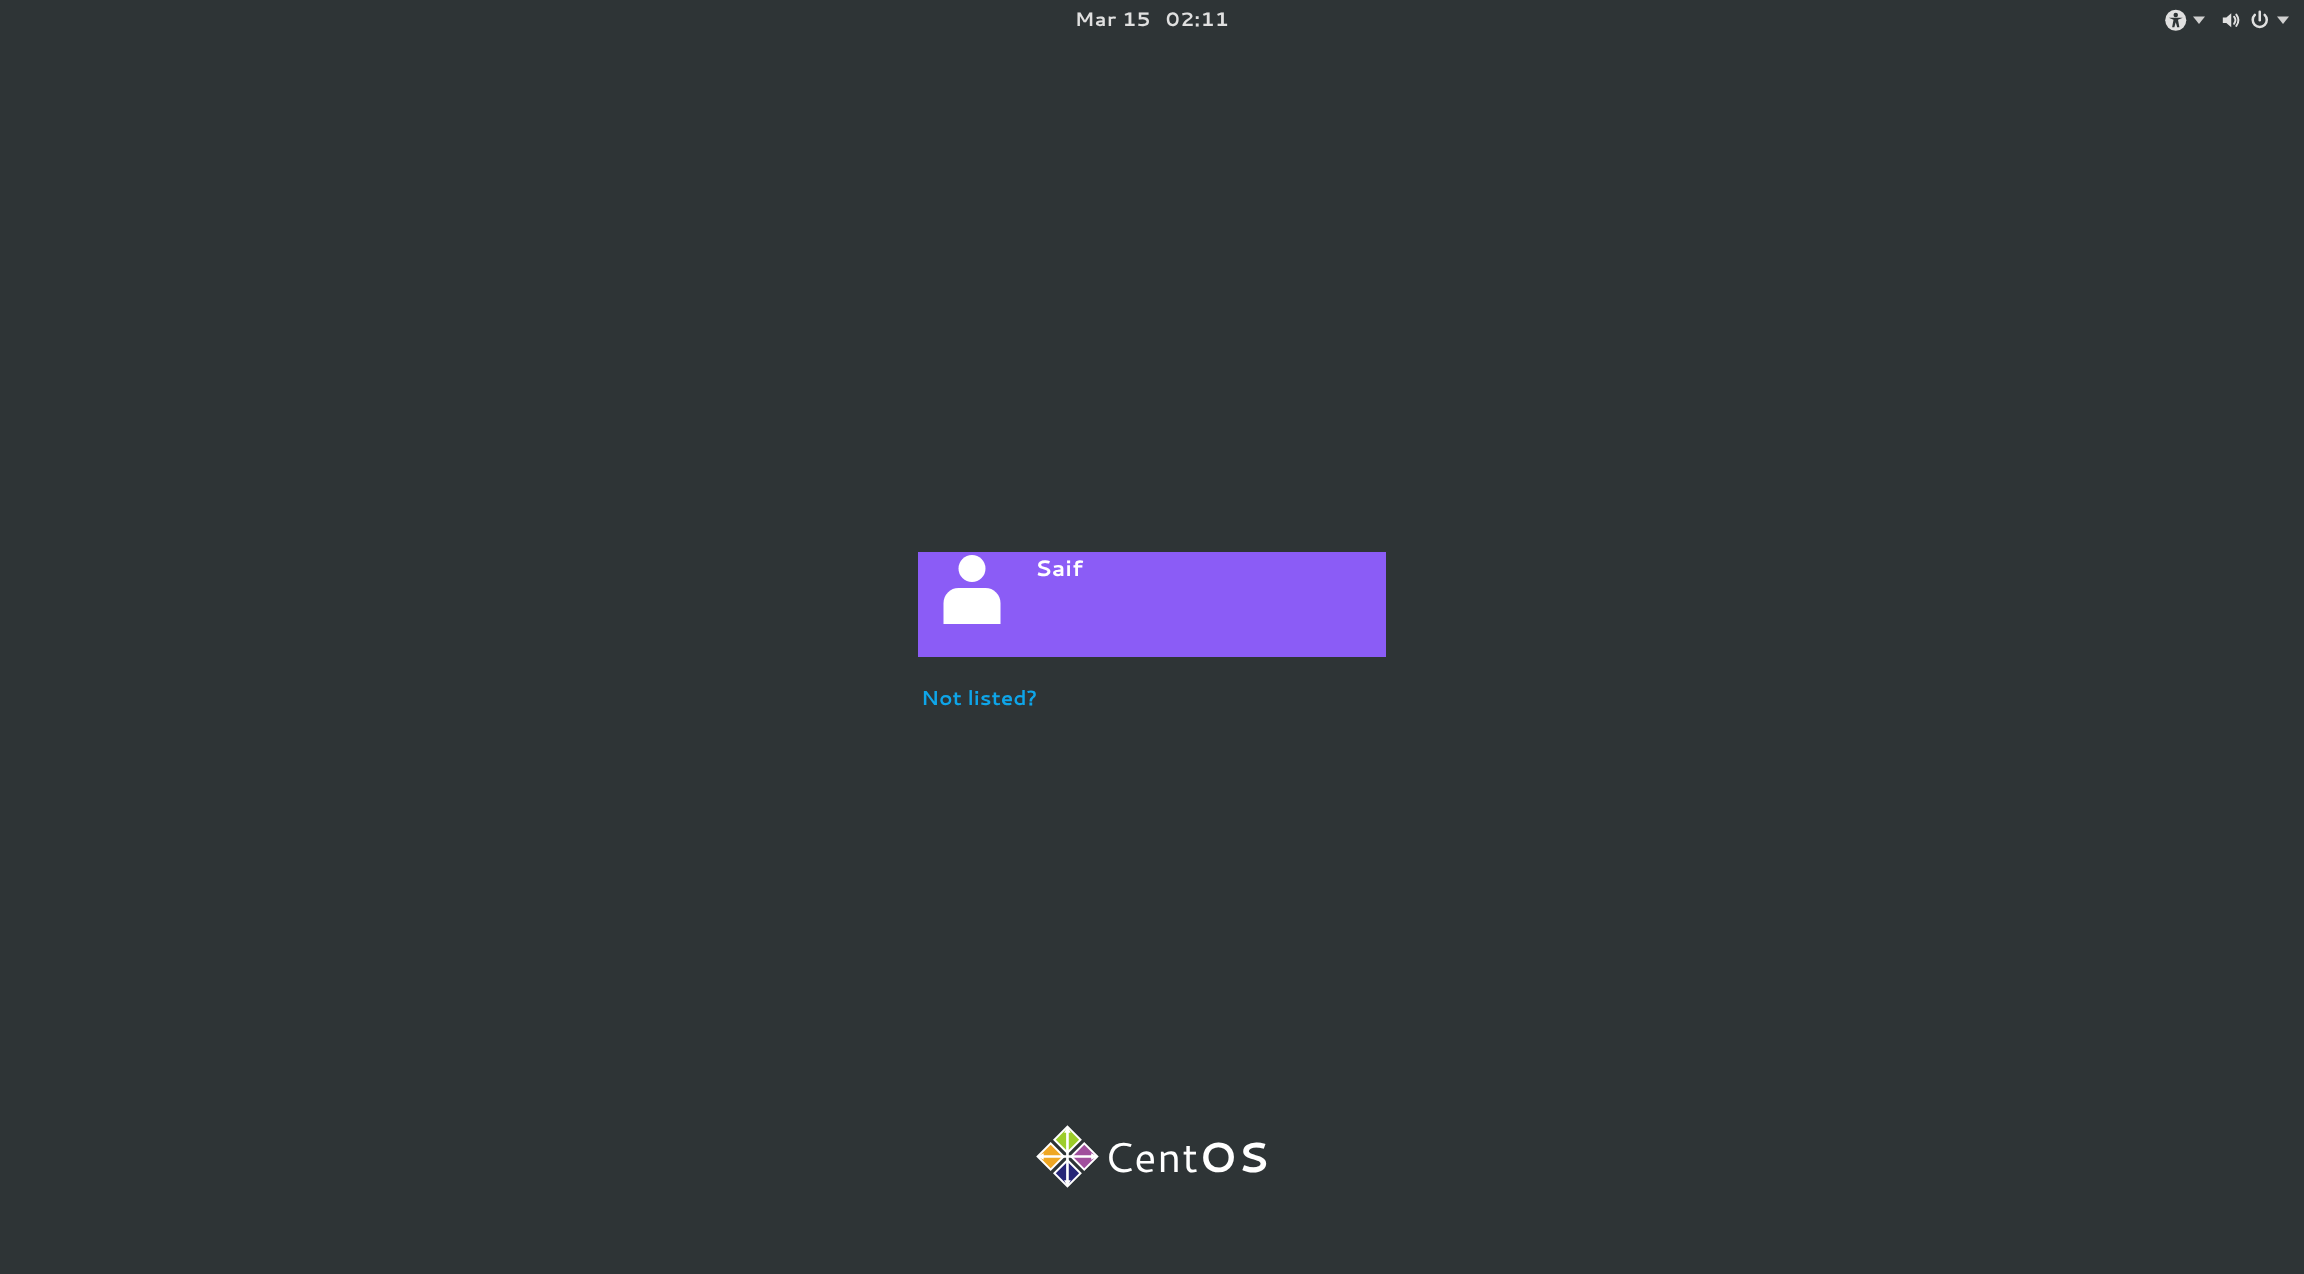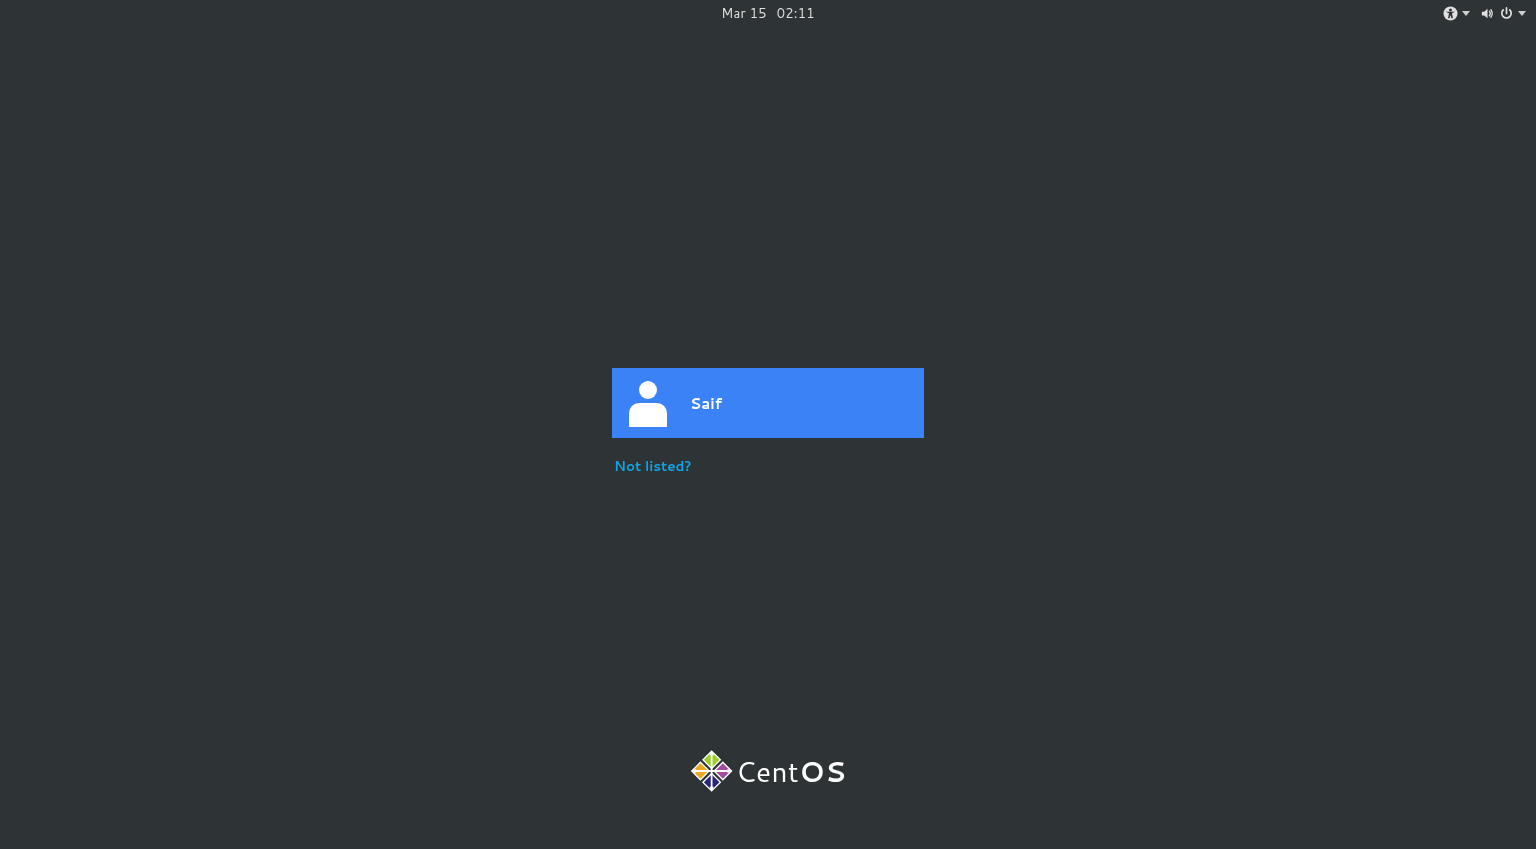--- a/index.html
+++ b/index.html
@@ -17,21 +17,21 @@
   .topbar {
     position: absolute;
     top: 0; left: 0; right: 0;
     height: 26px;
     display: flex;
     align-items: center;
     justify-content: center;
   }
   .datetime {
     font-size: 13px;
-    font-weight: 400;
+    font-weight: 700;
     color: #e0e0e0;
     letter-spacing: 0.3px;
   }
   .datetime .date-part { margin-right: 6px; }
   .status-area {
     position: absolute;
     right: 10px;
     top: 0;
     height: 26px;
     display: flex;
@@ -56,24 +56,24 @@
     border-top: 5px solid #d0d0d0;
   }
   .login-box {
     position: absolute;
     left: 50%;
     top: 368px;
     transform: translateX(-50%);
     width: 312px;
   }
   .user-row {
-    background: #3b82f6;
+    background: #8b5cf6;
     height: 70px;
     display: flex;
-    align-items: center;
+    align-items: flex-start;
     padding: 0 16px;
     cursor: pointer;
   }
   .avatar {
     width: 40px;
     height: 48px;
     position: relative;
     margin-right: 22px;
   }
   .avatar .head {

